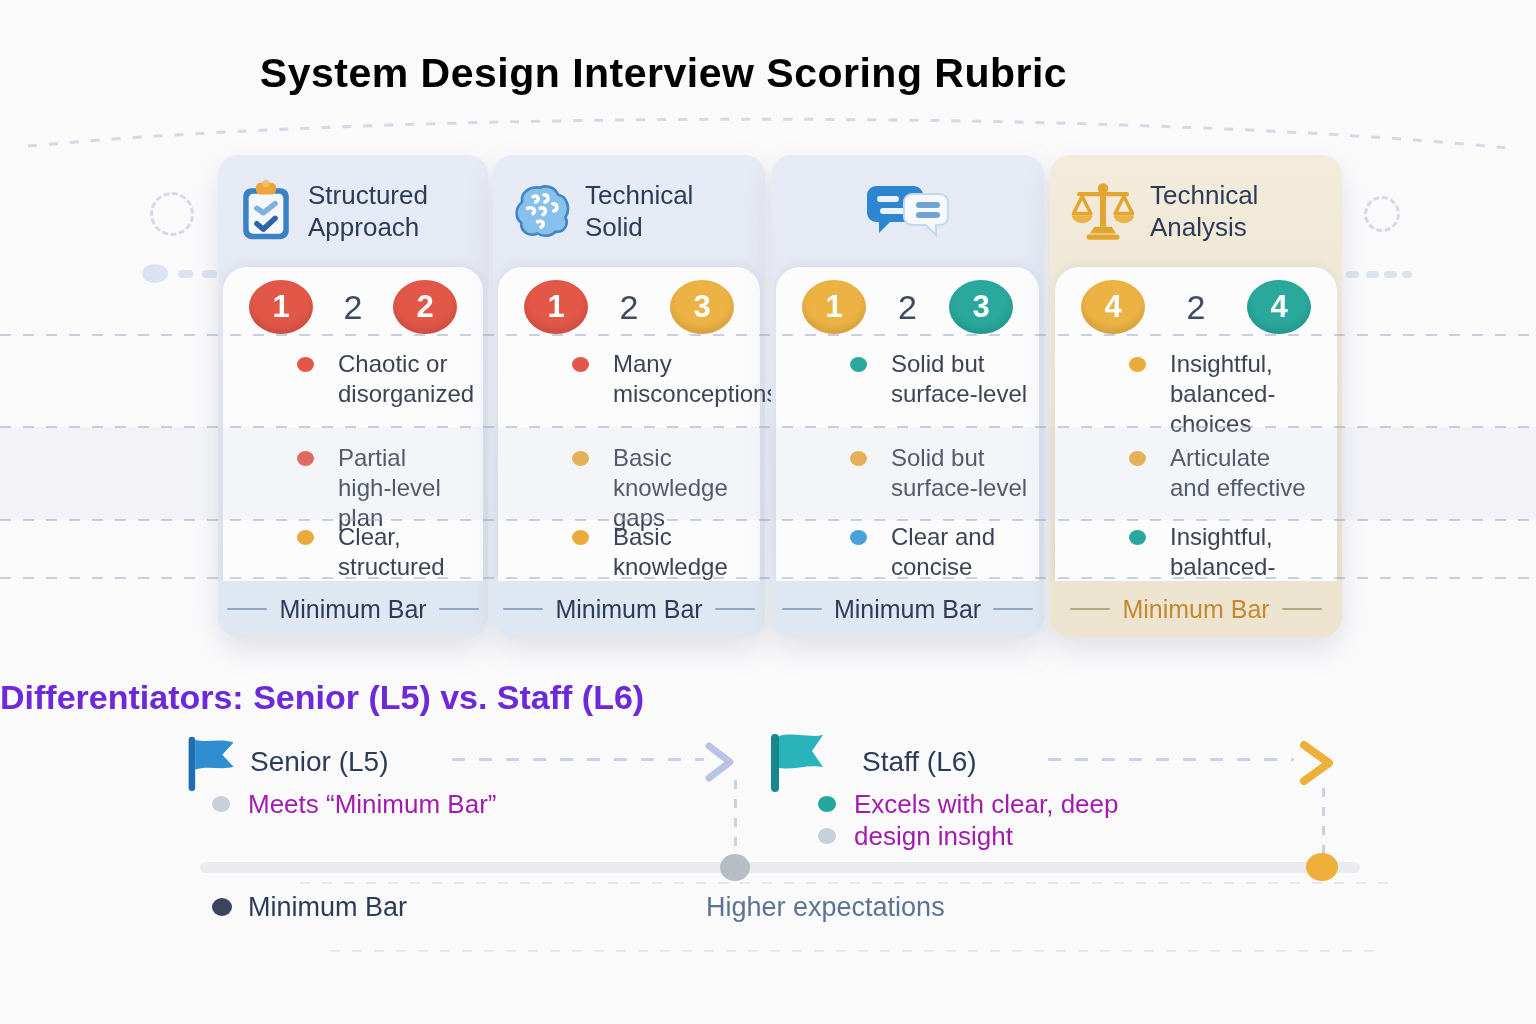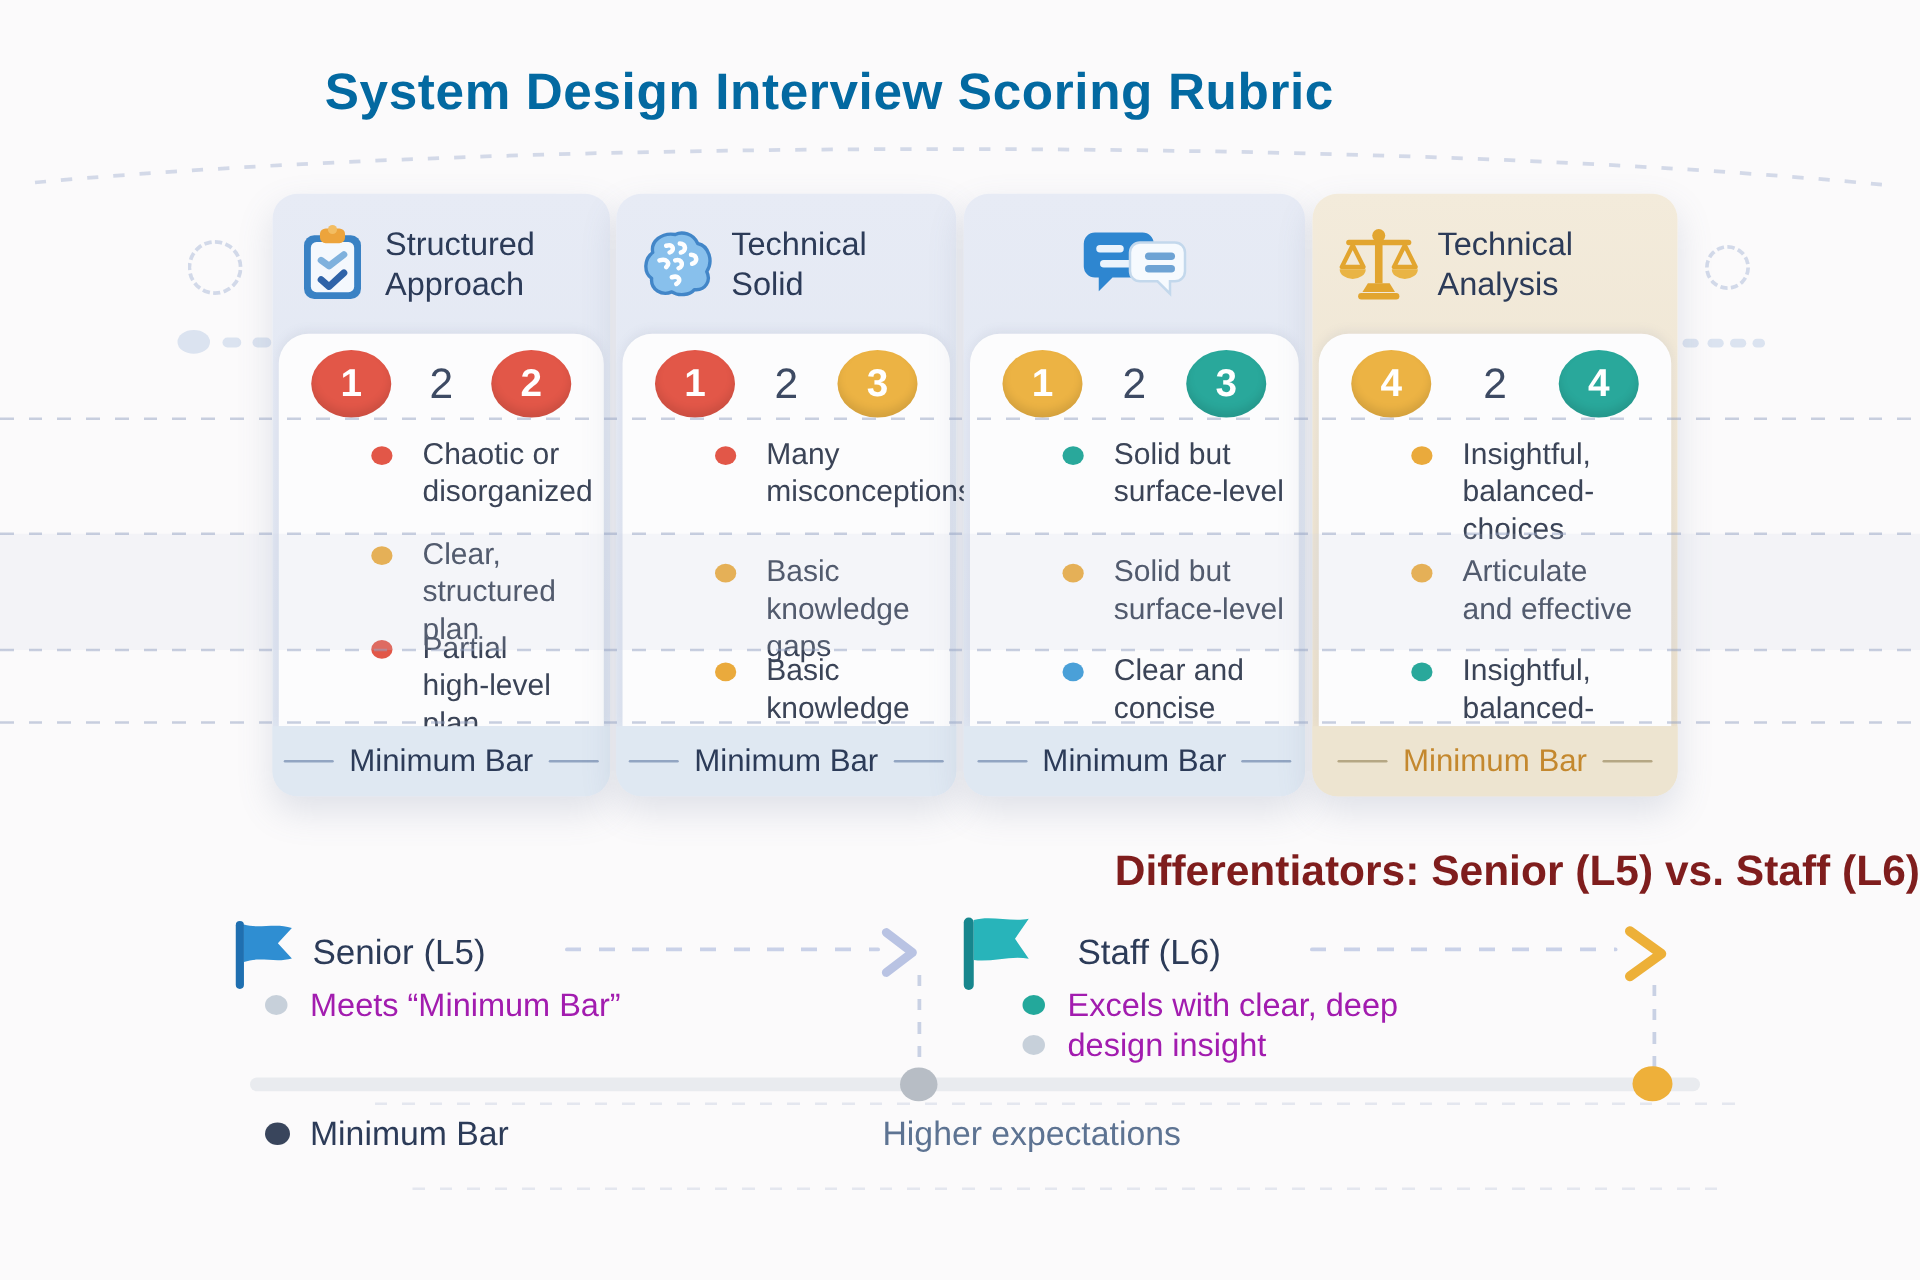--- a/index.html
+++ b/index.html
@@ -1,20 +1,20 @@
 <!DOCTYPE html>
 <html><head>
 <meta charset="utf-8">
 <style>
   html,body{margin:0;padding:0;background:#fbfafb;}
   #canvas{position:relative;width:1536px;height:1024px;overflow:hidden;
           background:#fbfafb;font-family:"Liberation Sans",sans-serif;color:#2c3b58;}
 
   .main-title{position:absolute;top:50px;left:0;width:1327px;text-align:center;
-              font-size:41px;font-weight:600;letter-spacing:.5px;color:#0369a1;z-index:3;}
+              font-size:41px;font-weight:600;letter-spacing:.5px;color:#000000;z-index:3;}
 
   
   .arc-svg{position:absolute;top:98px;left:0;z-index:1;}
   .deco-circle{position:absolute;border:3px dashed #ccd4e6;border-radius:50%;opacity:.85;z-index:1;}
   .deco-dot{position:absolute;background:#dbe3f0;border-radius:50%;z-index:1;}
   .deco-dash{position:absolute;background:#dbe3f0;border-radius:4px;z-index:1;}
 
   
   .card{position:absolute;top:155px;height:482px;border-radius:20px;z-index:2;
         box-shadow:0 12px 28px rgba(100,115,150,.18);}
@@ -48,22 +48,22 @@
   .footer-line{width:40px;height:2px;background:#92a5c2;border-radius:1px;}
   .warm .footer-line{background:#b5a784;}
 
   
   .hdash{position:absolute;left:0;width:1536px;height:2px;z-index:5;pointer-events:none;
          background:repeating-linear-gradient(90deg,rgba(148,162,194,.50) 0 11px,transparent 11px 23px);}
   .band{position:absolute;left:0;top:427px;width:1536px;height:93px;z-index:4;pointer-events:none;
         background:rgba(203,212,230,.16);}
 
   
-  .diff-title{position:absolute;top:678px;left:0;width:1536px;text-align:right;
-              font-size:34px;font-weight:600;color:#7f1d1d;z-index:3;}
+  .diff-title{position:absolute;top:678px;left:0;width:1536px;text-align:left;
+              font-size:34px;font-weight:600;color:#6d28d9;z-index:3;}
   .flag{position:absolute;z-index:3;}
   .diff-label{position:absolute;font-size:28px;font-weight:500;color:#2c3b58;z-index:3;}
   .connector{position:absolute;height:3px;z-index:2;border-radius:2px;
              background:repeating-linear-gradient(90deg,#c9d1e8 0 13px,transparent 13px 27px);}
   .chevron{position:absolute;z-index:3;}
   .diff-bullet{position:absolute;display:flex;align-items:center;gap:18px;
                font-size:26px;color:#a21caf;height:32px;z-index:3;}
   .diff-dot{width:18px;height:16px;border-radius:50%;flex:0 0 auto;}
   .vdash{position:absolute;width:3px;z-index:2;
          background:repeating-linear-gradient(180deg,#c9d1e4 0 9px,transparent 9px 19px);}
@@ -115,32 +115,32 @@
         <div class="badge" style="background-color: rgb(226, 87, 72);">2</div>
       </div>
       <div class="bullets">
         <div class="bullet-row r1">
           <div class="dot" style="background-color: rgb(226, 87, 72);"></div>
           <div class="bullet-text">
               <span>Chaotic or</span>
               <span>disorganized</span>
             </div>
         </div>
+        <div class="bullet-row r2">
+          <div class="dot" style="background-color: rgb(226, 87, 72);"></div>
+          <div class="bullet-text">
+              <span>Partial</span>
+              <span>high-level plan</span>
+            </div>
+        </div>
         <div class="bullet-row r3">
           <div class="dot" style="background-color: rgb(234, 170, 60);"></div>
           <div class="bullet-text">
               <span>Clear,</span>
               <span>structured plan</span>
-            </div>
-        </div>
-        <div class="bullet-row r2">
-          <div class="dot" style="background-color: rgb(226, 87, 72);"></div>
-          <div class="bullet-text">
-              <span>Partial</span>
-              <span>high-level plan</span>
             </div>
         </div>
       </div>
     </div>
     <div class="card-footer">
       <div class="footer-line"></div>
       <span style="color: rgb(44, 59, 88);">Minimum Bar</span>
       <div class="footer-line"></div>
     </div>
   </div>

